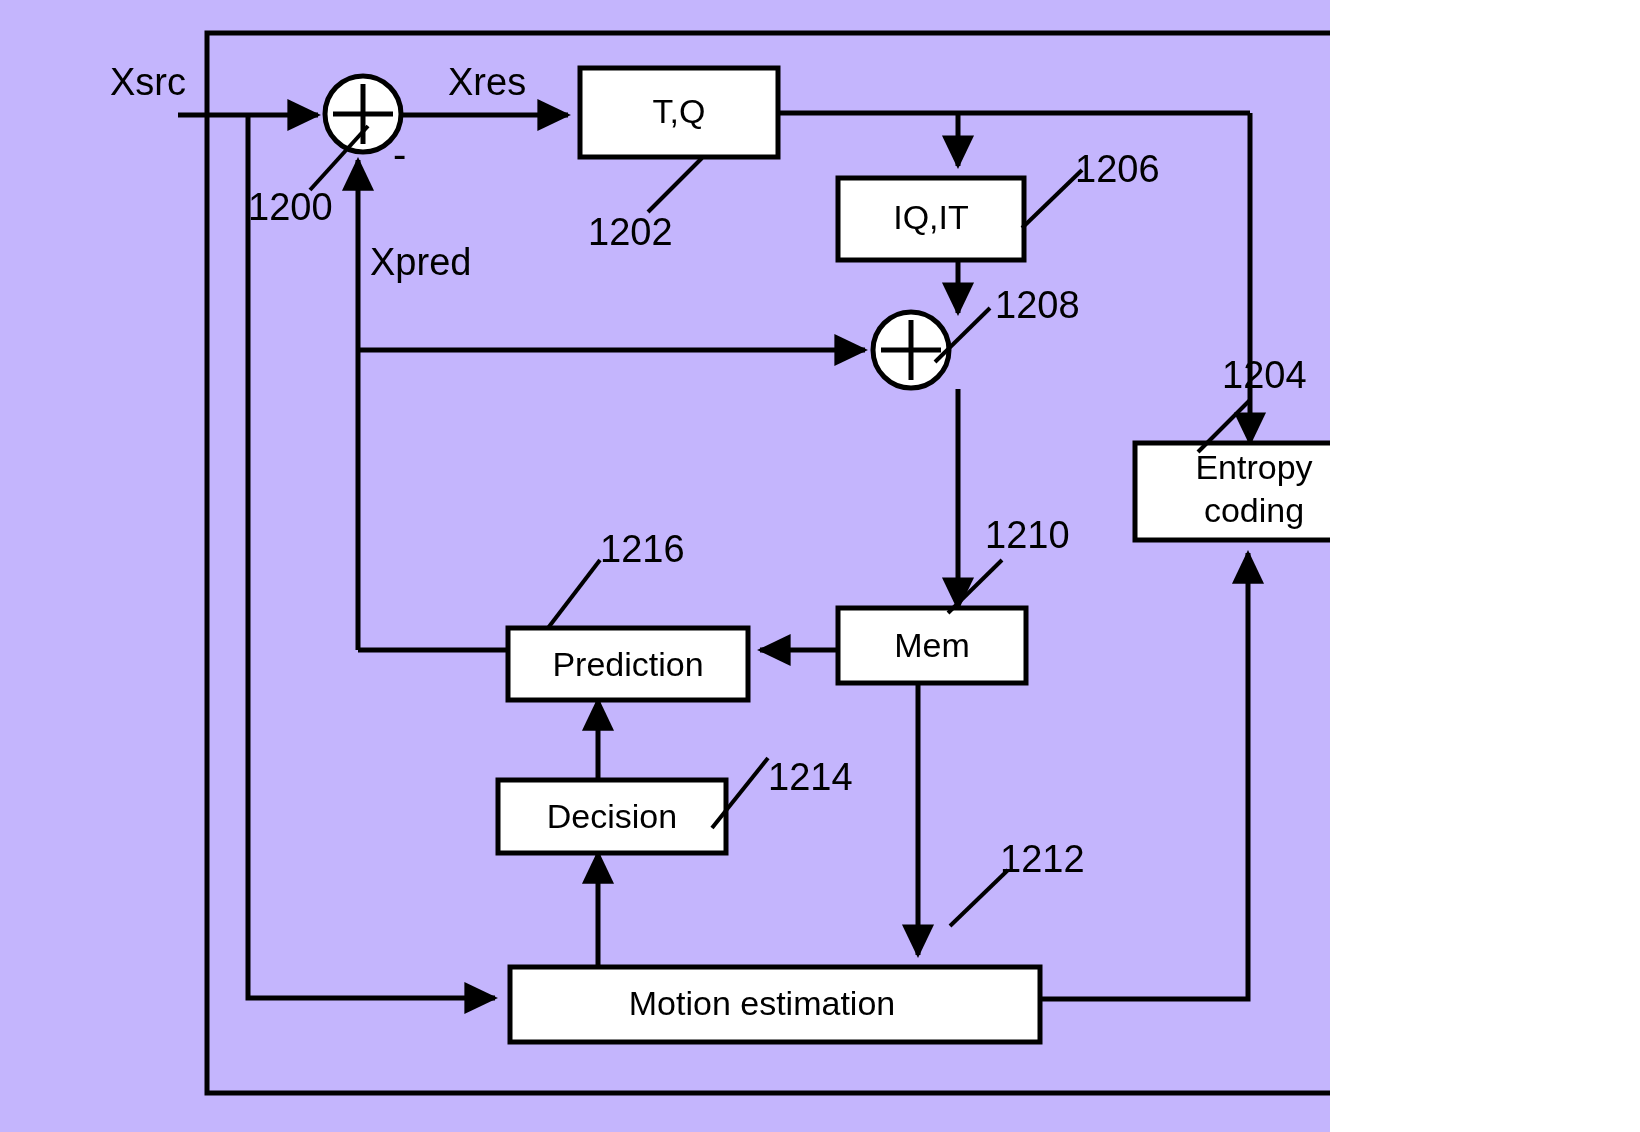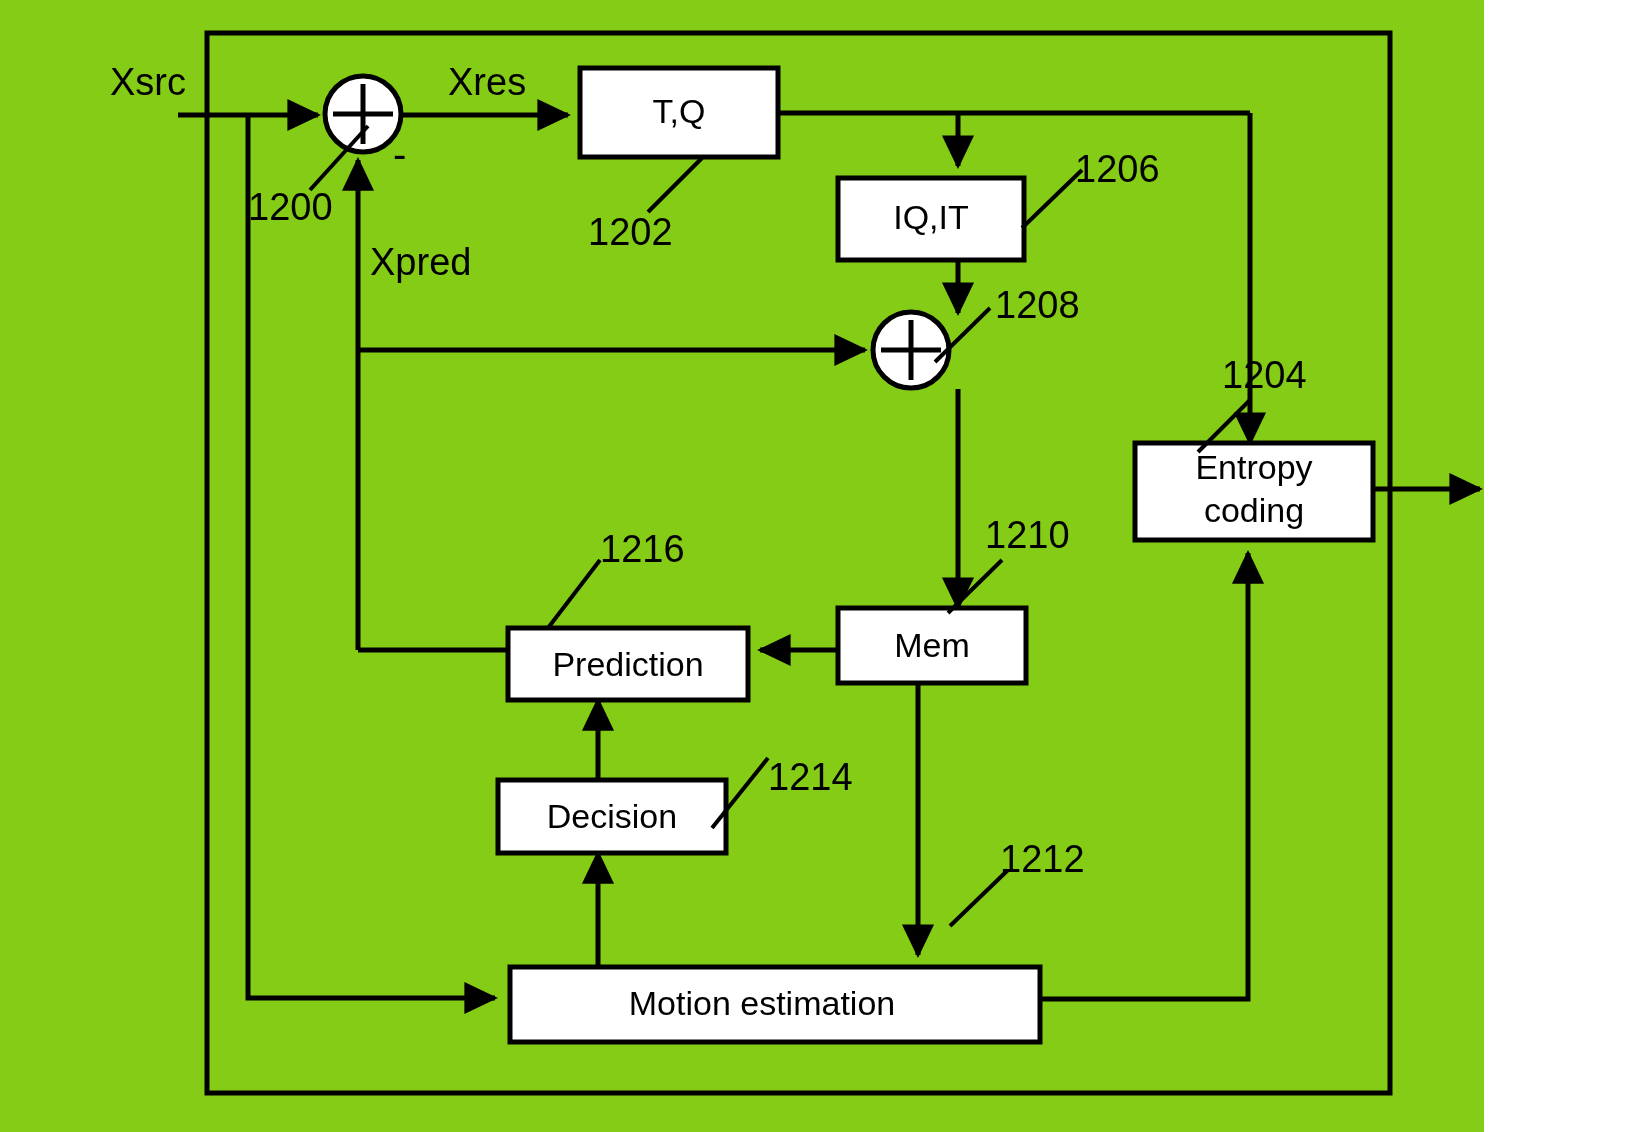--- a/index.html
+++ b/index.html
@@ -2,23 +2,23 @@
 <html><head>
 <meta charset="utf-8">
 <style>
   html, body {
     margin: 0;
     padding: 0;
     background: #ffffff;
   }
   #stage {
     position: relative;
-    width: 1484px;
+    width: 1330px;
     height: 1132px;
-    background: #84cc16;
+    background: #c4b5fd;
     overflow: hidden;
     font-family: "Liberation Sans", sans-serif;
   }
   #diagram-svg {
     position: absolute;
     left: 0;
     top: 0;
     width: 1640px;
     height: 1132px;
   }

